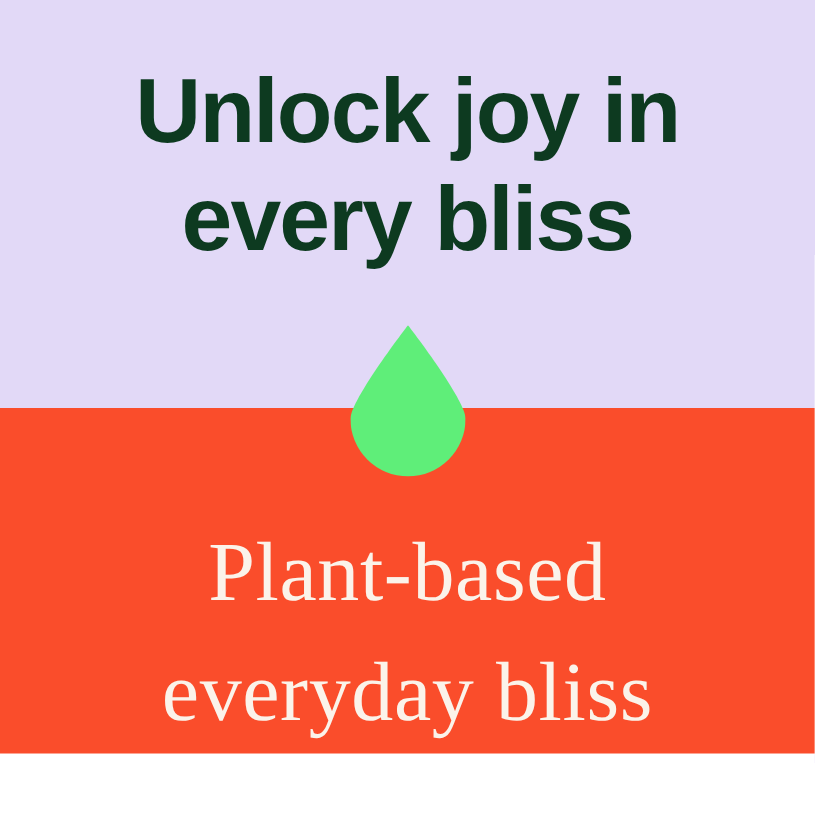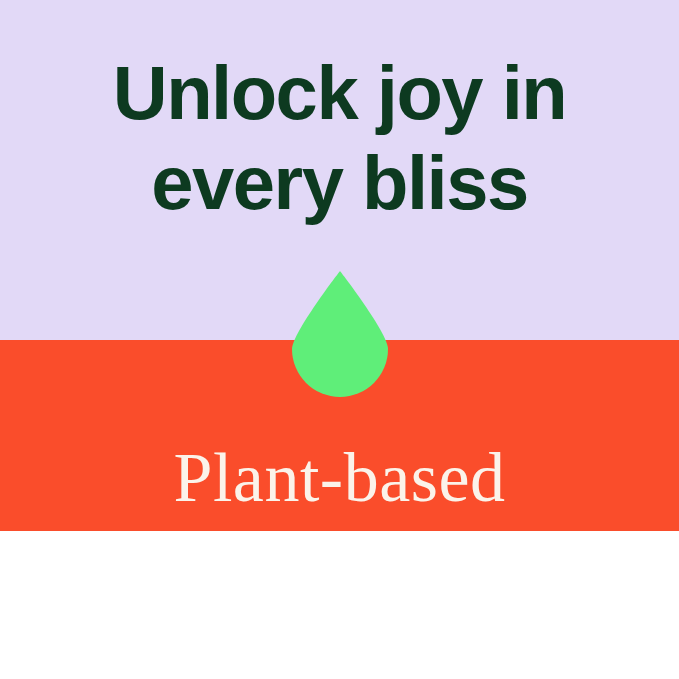--- a/index.html
+++ b/index.html
@@ -8,21 +8,21 @@
     padding: 0;
     background: #ffffff;
   }
   body {
     font-family: "Liberation Sans", sans-serif;
   }
 
   .poster {
     position: relative;
     width: 679px;
-    height: 531px;
+    height: 628px;
     overflow: hidden;
   }
 
   
   .panel-top {
     position: absolute;
     left: 0;
     top: 0;
     width: 679px;
     height: 340px;
@@ -108,15 +108,16 @@
     <svg viewBox="0 0 96 126" xmlns="http://www.w3.org/2000/svg" aria-hidden="true">
       <path fill="#5FEE79" d="M48 0
                C48 0 96 62 96 78
                A48 48 0 0 1 0 78
                C0 62 48 0 48 0 Z"></path>
     </svg>
   </div>
 
   <div class="subhead" style="color: rgb(251, 243, 234);">
     <span class="sh-line">Plant-based</span>
+    <span class="sh-line">everyday bliss</span>
   </div>
 
 </div>
 
 </body></html>

